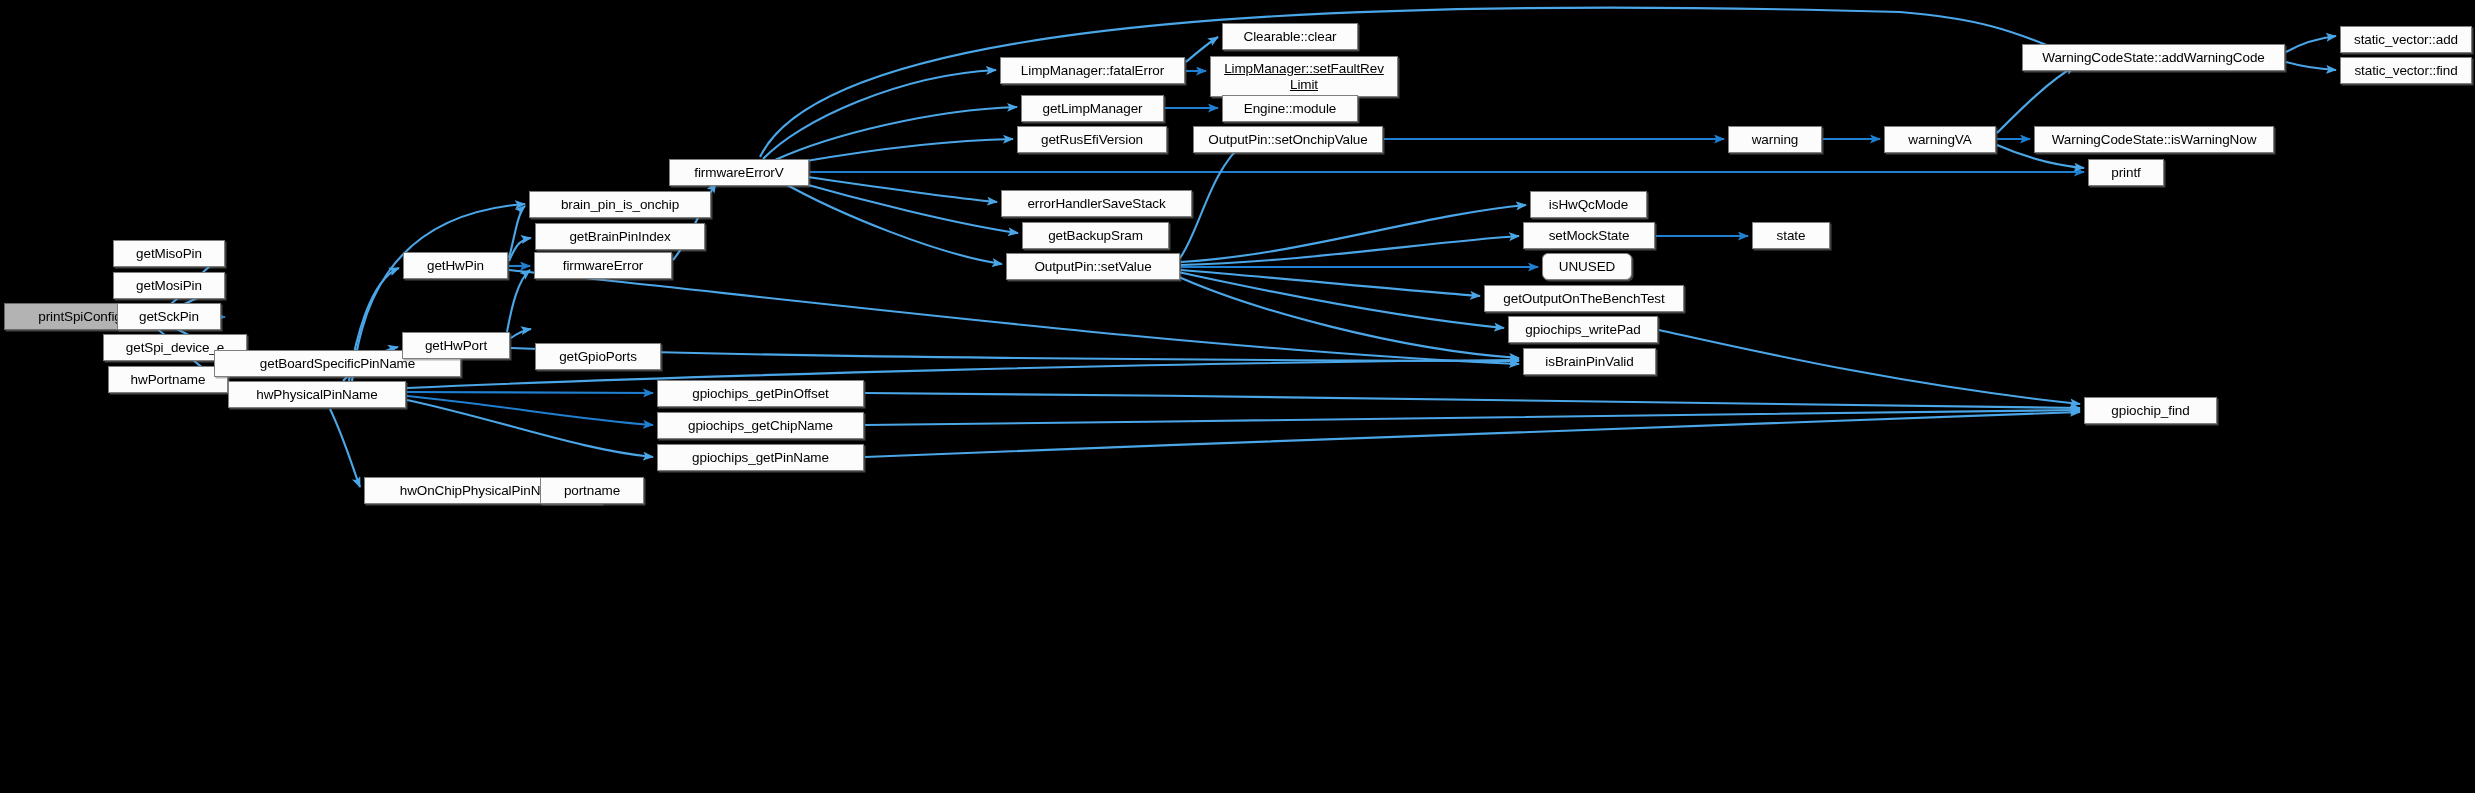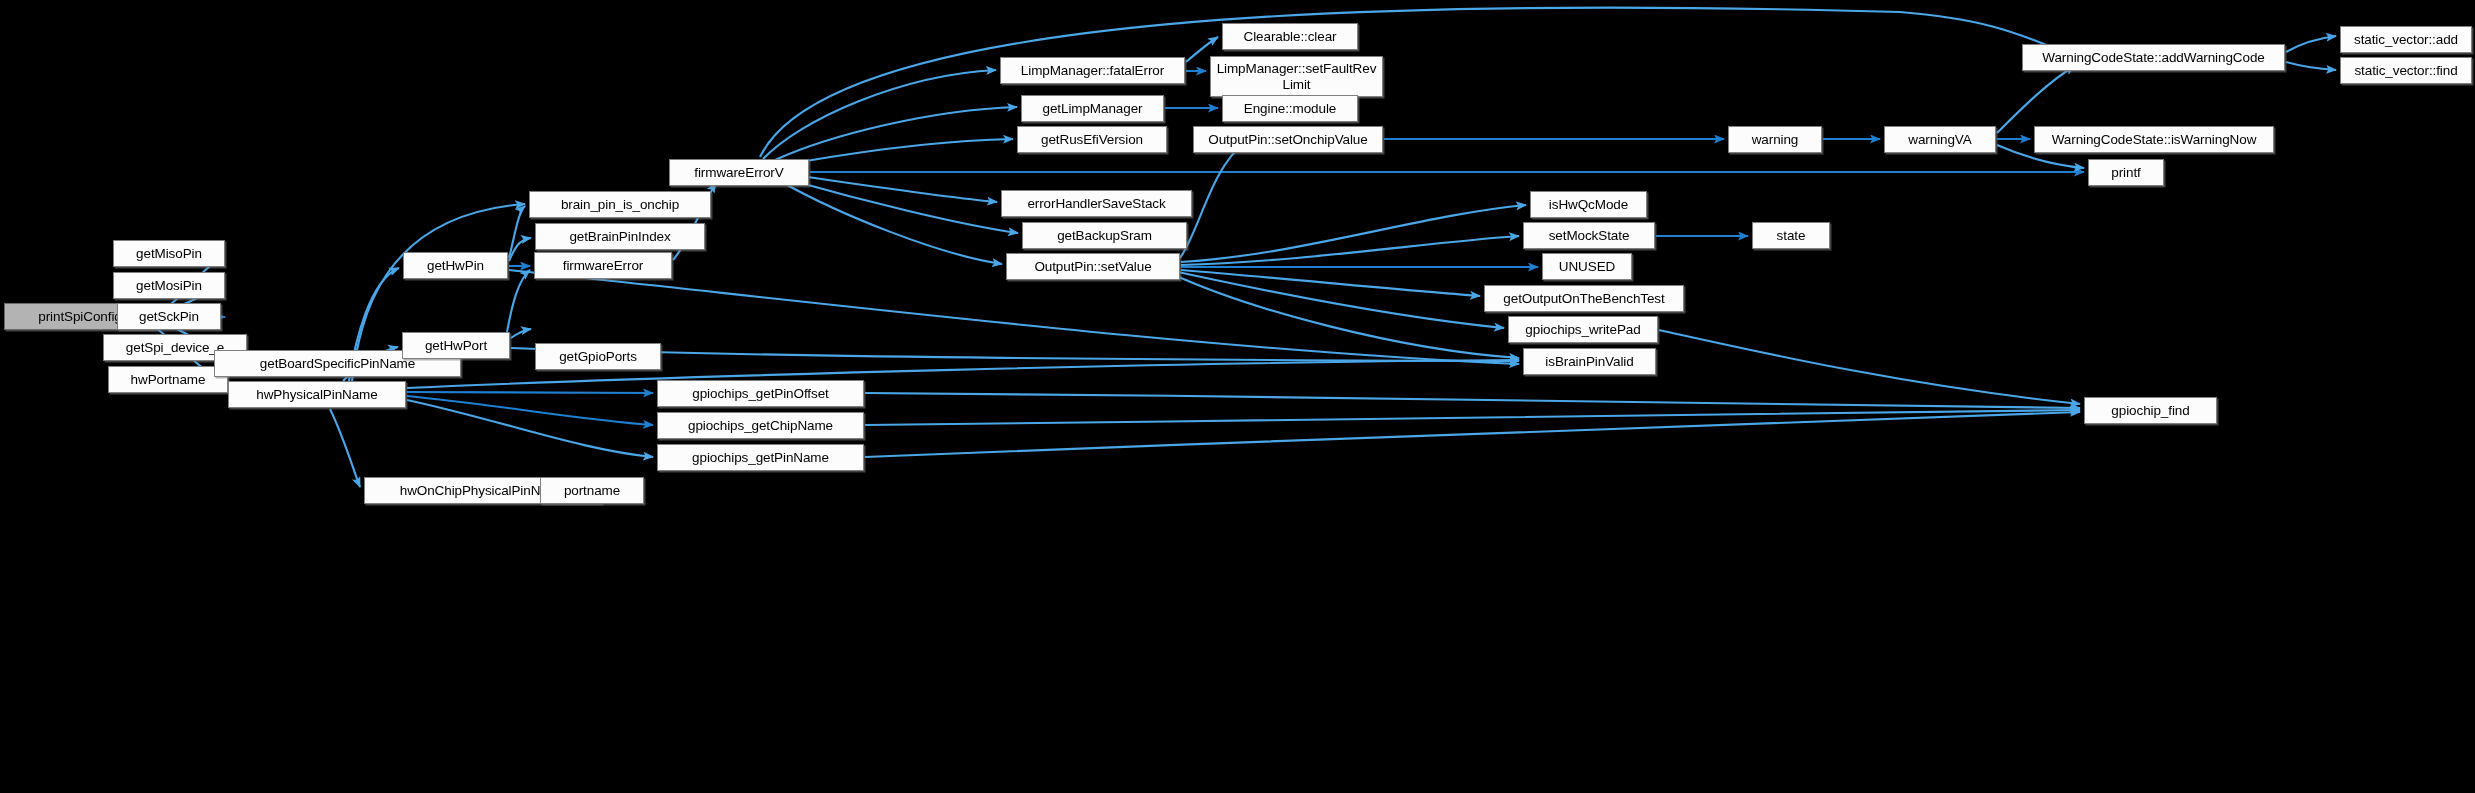--- a/index.html
+++ b/index.html
@@ -119,30 +119,30 @@
       <div class="node" style="left: 534px; top: 252px; width: 138px; height: 27px;"><span>firmwareError</span></div>
       <div class="node" style="left: 535px; top: 316px; width: 126px; height: 27px; margin-top: 27px;"><span>getGpioPorts</span></div>
       <div class="node" style="left: 657px; top: 380px; width: 207px; height: 27px;"><span>gpiochips_getPinOffset</span></div>
       <div class="node" style="left: 657px; top: 412px; width: 207px; height: 27px;"><span>gpiochips_getChipName</span></div>
       <div class="node" style="left: 657px; top: 444px; width: 207px; height: 27px;"><span>gpiochips_getPinName</span></div>
       <div class="node" style="left: 669px; top: 159px; width: 140px; height: 27px;"><span>firmwareErrorV</span></div>
       <div class="node" style="left: 1000px; top: 57px; width: 185px; height: 27px;"><span>LimpManager::fatalError</span></div>
       <div class="node" style="left: 1021px; top: 95px; width: 143px; height: 27px;"><span>getLimpManager</span></div>
       <div class="node" style="left: 1017px; top: 126px; width: 150px; height: 27px;"><span>getRusEfiVersion</span></div>
       <div class="node" style="left: 1001px; top: 190px; width: 191px; height: 27px;"><span>errorHandlerSaveStack</span></div>
-      <div class="node" style="left: 1022px; top: 222px; width: 165px; height: 27px;"><span>getBackupSram</span></div>
+      <div class="node" style="left: 1022px; top: 222px; width: 147px; height: 27px;"><span>getBackupSram</span></div>
       <div class="node" style="left: 1006px; top: 253px; width: 174px; height: 27px;"><span>OutputPin::setValue</span></div>
       <div class="node" style="left: 1222px; top: 23px; width: 136px; height: 27px;"><span>Clearable::clear</span></div>
-      <div class="node" style="left: 1210px; top: 56px; width: 173px; height: 41px;"><span>LimpManager::setFaultRev
+      <div class="node" style="left: 1210px; top: 56px; width: 188px; height: 41px; text-decoration: underline;"><span>LimpManager::setFaultRev
 Limit</span></div>
       <div class="node" style="left: 1222px; top: 95px; width: 136px; height: 27px;"><span>Engine::module</span></div>
       <div class="node" style="left: 1193px; top: 126px; width: 190px; height: 27px;"><span>OutputPin::setOnchipValue</span></div>
       <div class="node" style="left: 1530px; top: 191px; width: 117px; height: 27px;"><span>isHwQcMode</span></div>
       <div class="node" style="left: 1523px; top: 222px; width: 132px; height: 27px;"><span>setMockState</span></div>
-      <div class="node" style="left: 1542px; top: 253px; width: 90px; height: 27px;"><span>UNUSED</span></div>
+      <div class="node" style="left: 1542px; top: 253px; width: 90px; height: 27px; border-radius: 6px;"><span>UNUSED</span></div>
       <div class="node" style="left: 1484px; top: 285px; width: 200px; height: 27px;"><span>getOutputOnTheBenchTest</span></div>
       <div class="node" style="left: 1508px; top: 316px; width: 150px; height: 27px;"><span>gpiochips_writePad</span></div>
       <div class="node" style="left: 1523px; top: 348px; width: 133px; height: 27px; text-align: center;"><span>isBrainPinValid</span></div>
       <div class="node" style="left: 1752px; top: 222px; width: 78px; height: 27px;"><span>state</span></div>
       <div class="node" style="left: 1728px; top: 126px; width: 94px; height: 27px;"><span>warning</span></div>
       <div class="node" style="left: 1884px; top: 126px; width: 112px; height: 27px;"><span>warningVA</span></div>
       <div class="node" style="left: 2022px; top: 44px; width: 263px; height: 27px;"><span>WarningCodeState::addWarningCode</span></div>
       <div class="node" style="left: 2034px; top: 126px; width: 240px; height: 27px;"><span>WarningCodeState::isWarningNow</span></div>
       <div class="node" style="left: 2088px; top: 159px; width: 76px; height: 27px;"><span>printf</span></div>
       <div class="node" style="left: 2084px; top: 397px; width: 133px; height: 27px; text-align: center;"><span>gpiochip_find</span></div>

